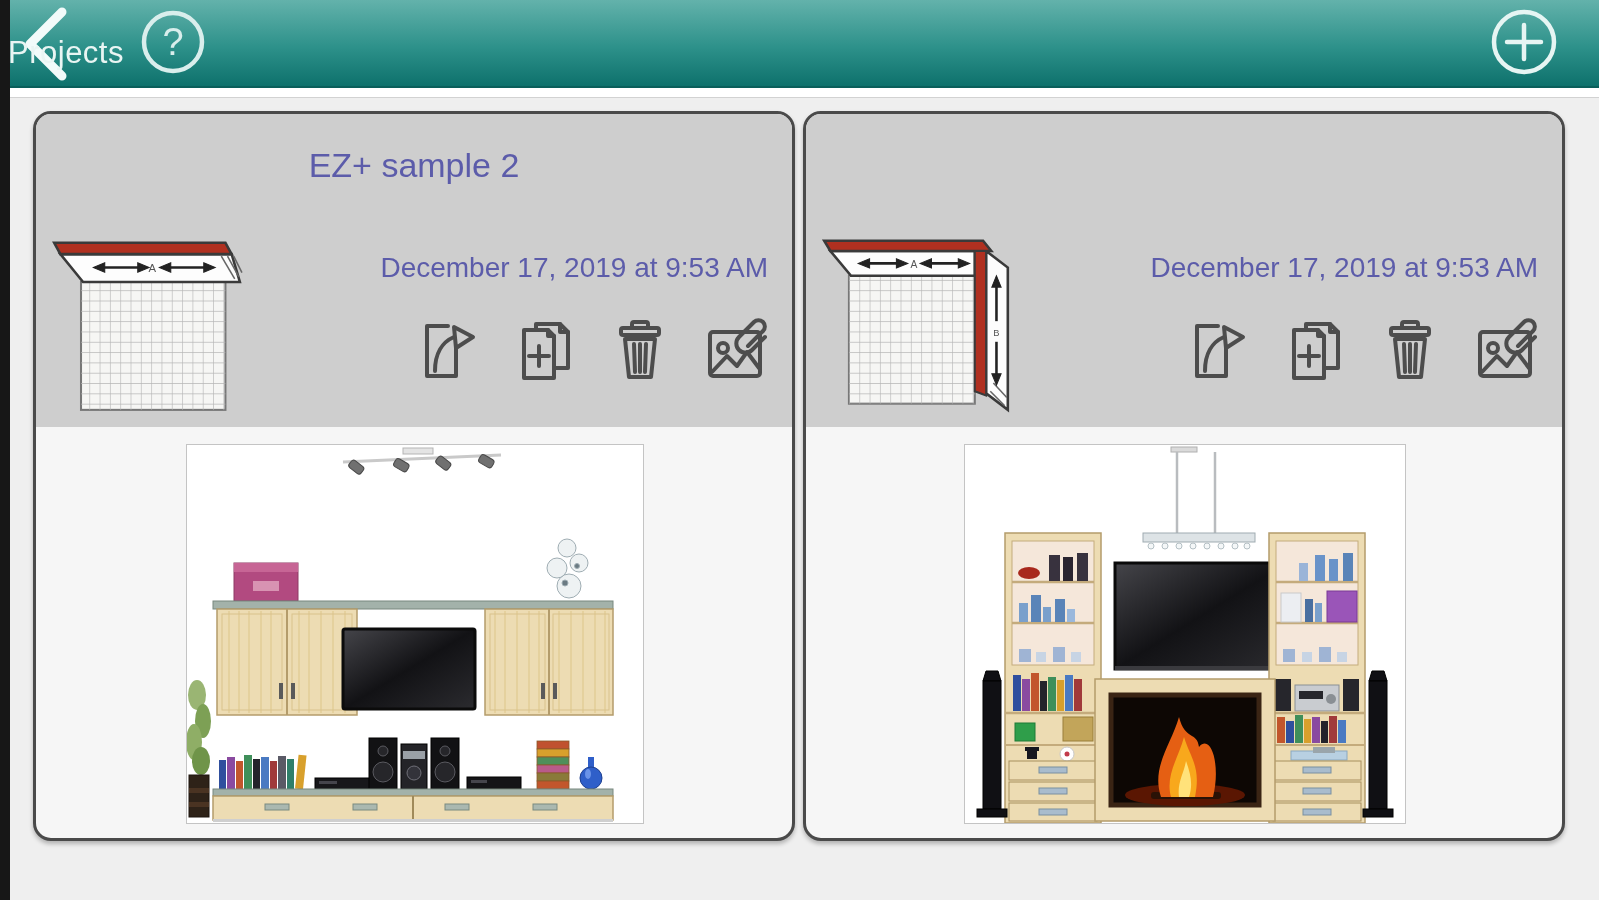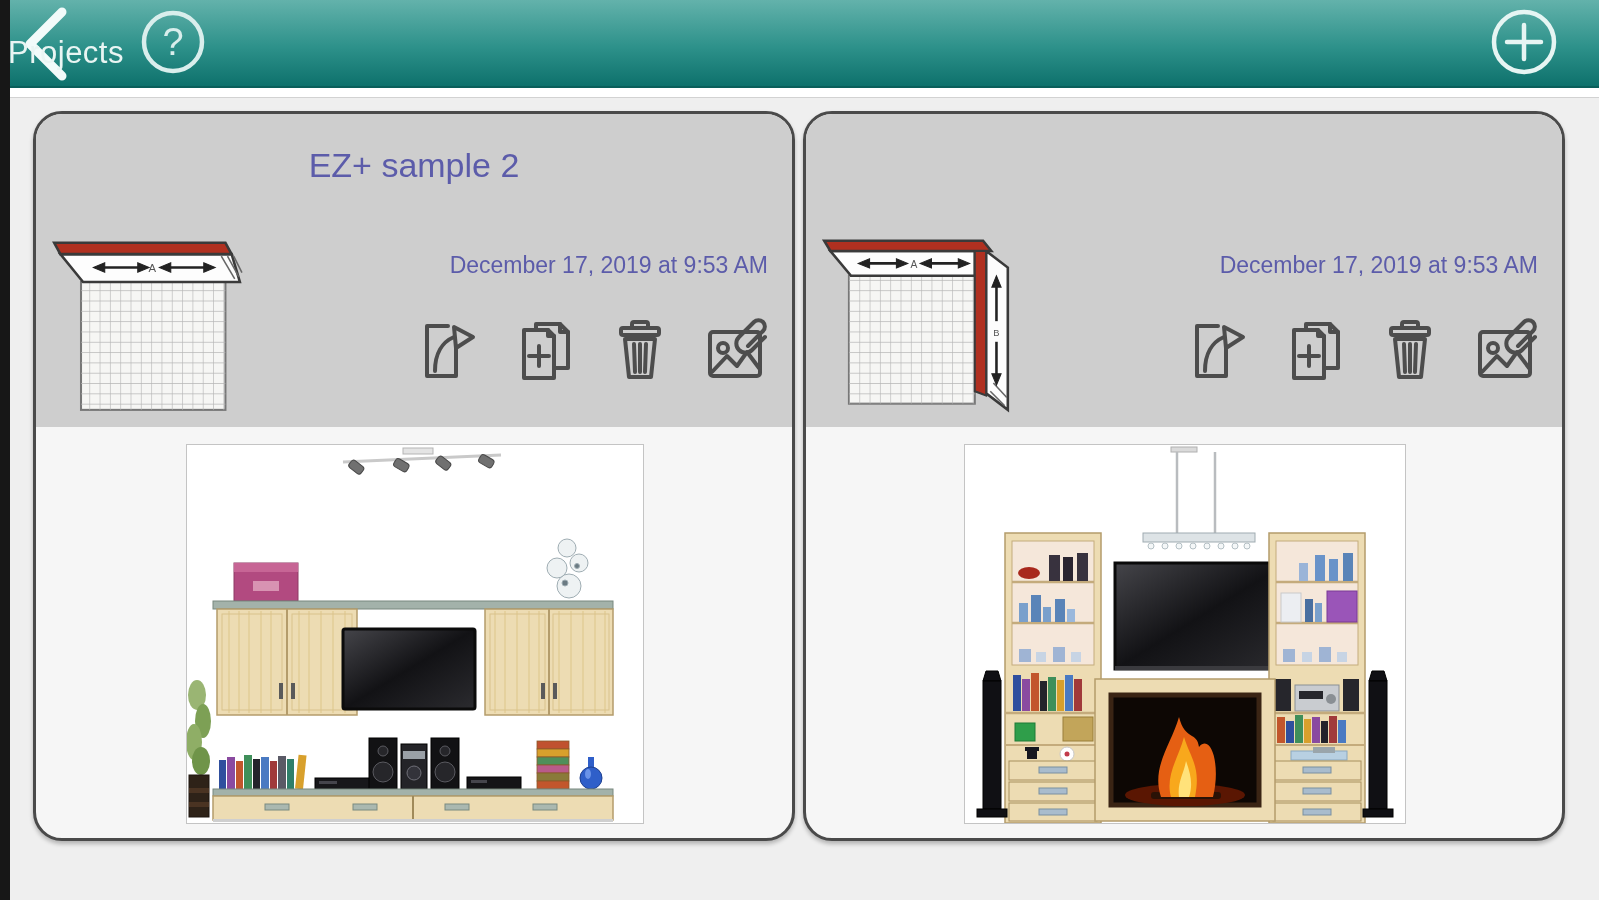--- a/index.html
+++ b/index.html
@@ -15,28 +15,28 @@
              border-bottom:1px solid #d2d2d2;z-index:50;}
   .nav-title{position:absolute;left:0;top:0;width:100%;height:86px;line-height:90px;margin:8px;
              text-align:left;font-size:31px;font-weight:400;color:#e9f5f3;letter-spacing:.5px;}
   .nav-btn{position:absolute;background:none;border:none;padding:0;cursor:pointer;}
   .nav-btn.back{left:16px;top:4px;width:60px;height:80px;}
   .nav-btn.help{left:140px;top:9px;width:66px;height:66px;}
   .nav-btn.add{left:1490px;top:8px;width:68px;height:68px;}
 
   
   .card{position:absolute;top:111px;width:762px;height:730px;background:#f6f6f6;
-        border:3px solid #4a4a4a;border-radius:29px;box-sizing:border-box;overflow:hidden;
+        border:3px solid #4a4a4a;border-radius:18px;box-sizing:border-box;overflow:hidden;
         box-shadow:0 3px 4px rgba(0,0,0,.25);} 
   .card.c1{left:33px;}
   .card.c2{left:803px;}
   .card-header{position:relative;width:100%;height:313px;background:#cecece;}
   .card-title{padding-top:32px;text-align:center;font-size:34px;color:#5c5caa;}
   .plan-thumb{position:absolute;left:12px;top:104px;width:196px;height:196px;}
-  .card-date{position:absolute;right:24px;top:138px;font-size:23px;color:#5c5caa;}
+  .card-date{position:absolute;right:24px;top:138px;font-size:28px;color:#5c5caa;}
   .actions{position:absolute;right:22px;top:202px;display:flex;gap:28px;}
   .action-btn{width:68px;height:68px;background:none;border:none;padding:0;cursor:pointer;}
   .card-body{position:relative;width:100%;height:411px;}
   .preview{position:absolute;top:17px;background:#ffffff;border:1px solid #c4c4c4;}
   .preview.p1{left:150px;width:456px;height:378px;}
   .preview.p2{left:158px;width:440px;height:378px;}
   .preview svg{display:block;}
   .icon-stroke{stroke:#4d4d4d;fill:none;stroke-width:4;stroke-linejoin:round;stroke-linecap:round;}
 </style>
 </head>

